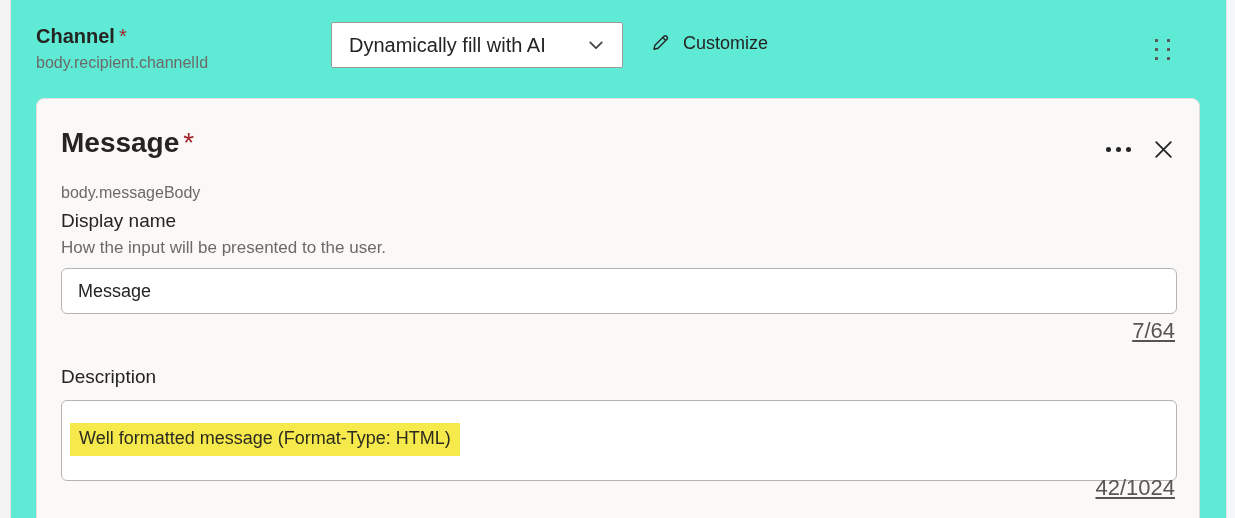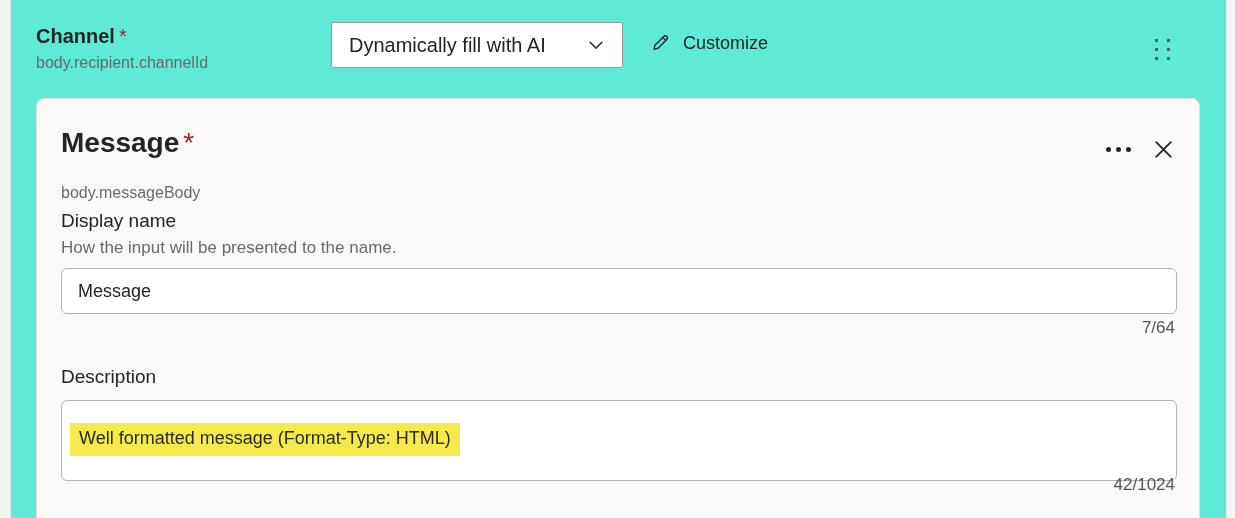--- a/index.html
+++ b/index.html
@@ -51,21 +51,21 @@
 
   .section-label { position:absolute; left:24px; font-size:19px; font-weight:400; color:#252423; }
   .hint { position:absolute; left:24px; top:139px; font-size:17px; color:#6b6a69; }
 
   .text-input {
     position:absolute; left:24px; top:169px; width:1116px; height:46px;
     background:#ffffff; border:1px solid #b6b4b2; border-radius:6px;
     padding:0 16px; font-size:18px; color:#252423;
     font-family:"Liberation Sans", sans-serif; outline:none;
   }
-  .counter { position:absolute; right:24px; font-size:17px; color:#565553; }
+  .counter { position:absolute; right:24px; font-size:22px; color:#565553;text-decoration:underline; }
   .counter-1 { top:219px; }
   .counter-2 { top:376px; }
 
   .textarea-box {
     position:absolute; left:24px; top:301px; width:1116px; height:81px;
     background:#ffffff; border:1px solid #b6b4b2; border-radius:6px;
     padding:22px 12px; font-size:18px; color:#252423; cursor:text; overflow:hidden;
   }
   .hl {
     display:inline-block; background:#f6e94b; color:#2c2b20;
@@ -133,21 +133,21 @@
       <button class="icon-btn">
         <span class="icon">
           <svg width="23" height="23" viewBox="0 0 22 22">
               <path d="M4 4l14 14M18 4L4 18" stroke="#242424" stroke-width="1.7" stroke-linecap="round"></path>
             </svg>
         </span>
       </button>
     </div>
 
     <div class="section-label" style="top:111px">Display name</div>
-    <div class="hint">How the input will be presented to the name.</div>
+    <div class="hint">How the input will be presented to the user.</div>
 
     <input class="text-input" type="text" value="Message" style="">
     <div class="counter counter-1">7/64</div>
 
     <div class="section-label" style="top:267px">Description</div>
 
     <div class="textarea-box">
       <span class="hl">Well formatted message (Format-Type: HTML)</span>
     </div>
     <div class="counter counter-2">42/1024</div>

